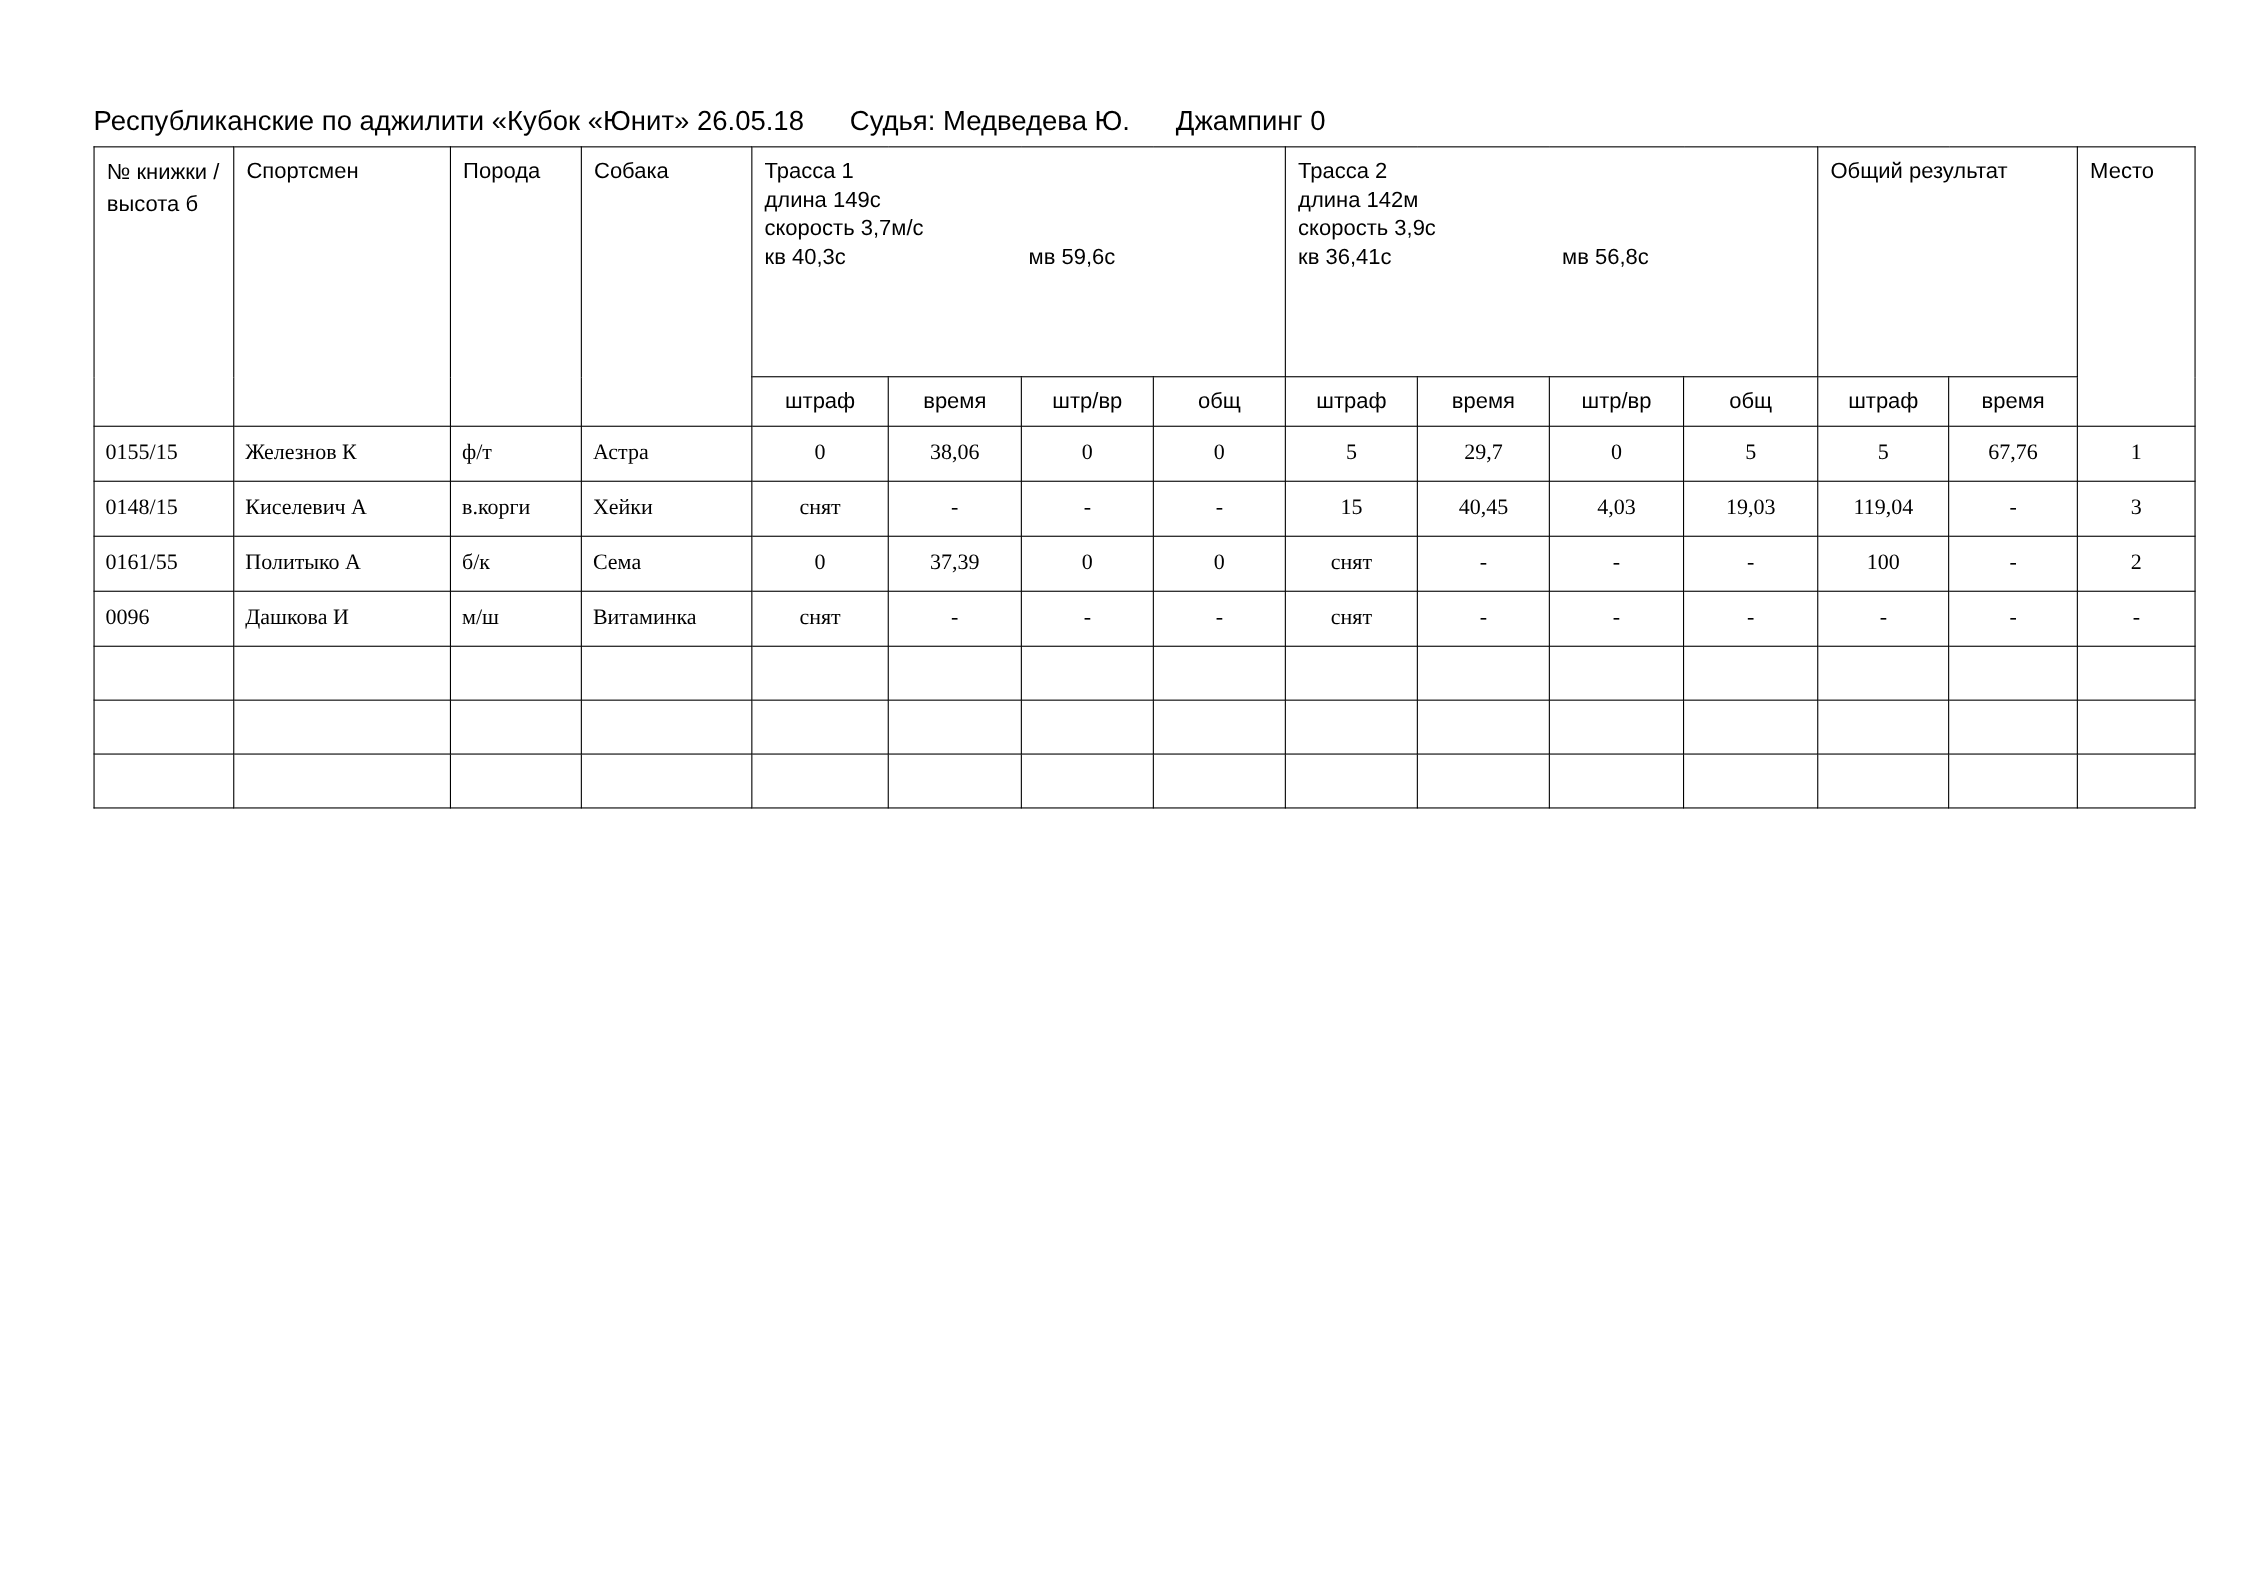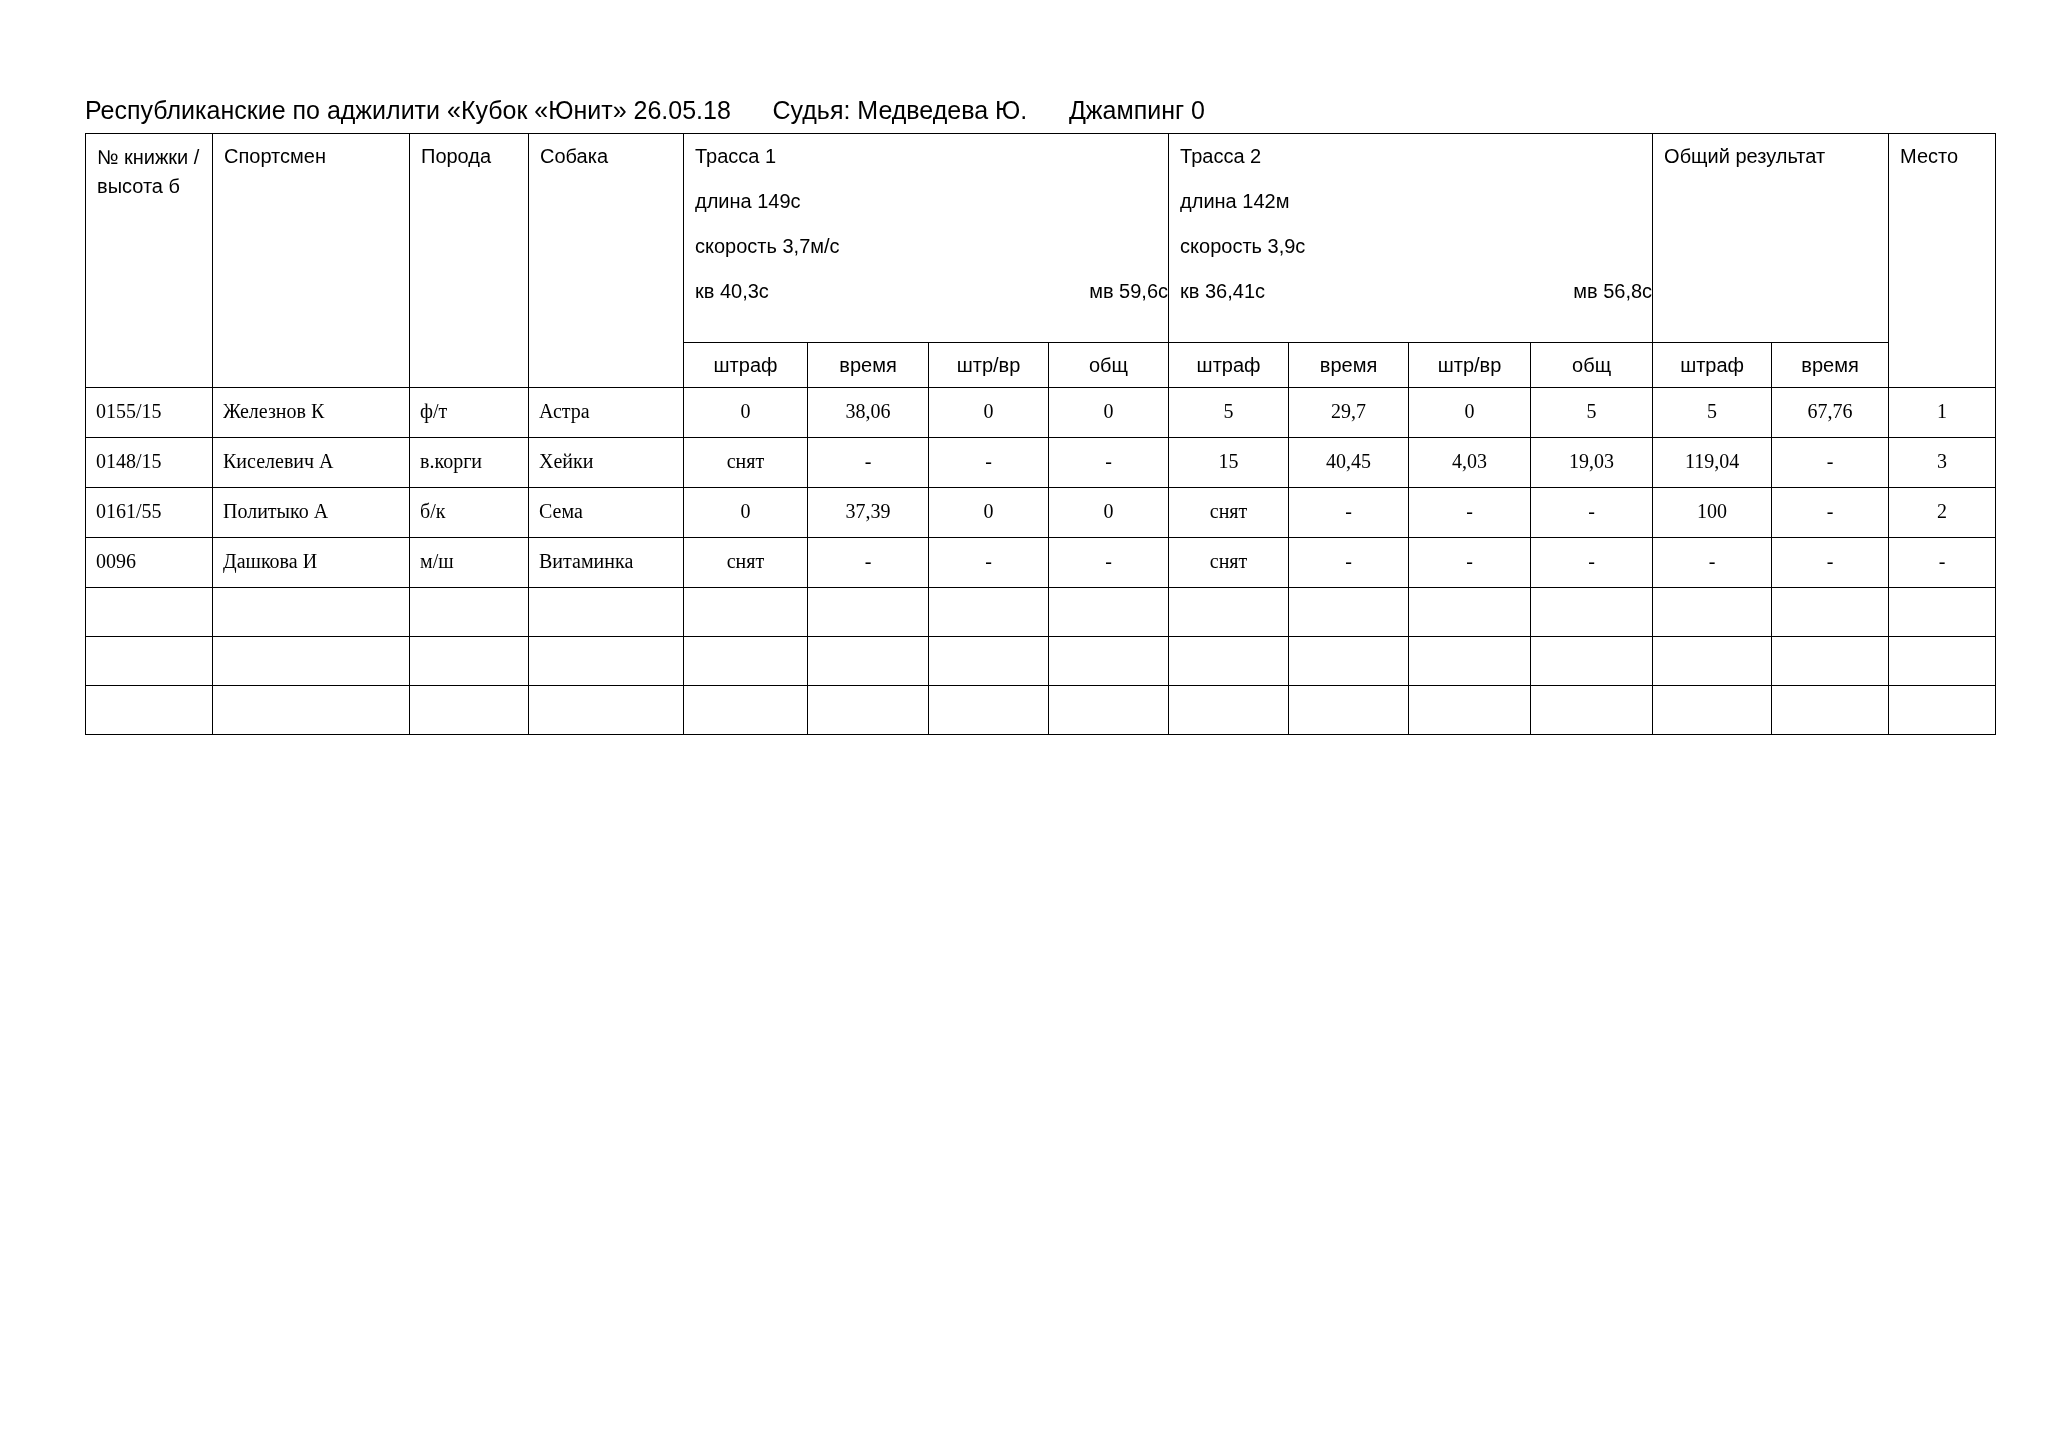--- a/index.html
+++ b/index.html
@@ -51,25 +51,23 @@
   }
   .grp-head .grp-title {
     padding: 9px 0 0 11px;
     line-height: 26px;
   }
   .grp-lines {
     padding: 0 0 0 11px;
   }
   .grp-lines div {
     line-height: 26px;
-    margin-top: 19px;
   }
   .kvmv {
     display: flex;
-    justify-content: space-between;
   }
   .kvmv .kv { width: 240px; }
   .idcol {
     line-height: 29px;
   }
   .subhead td {
     text-align: center;
     height: 44px;
   }
   .subhead .cell-pad {

